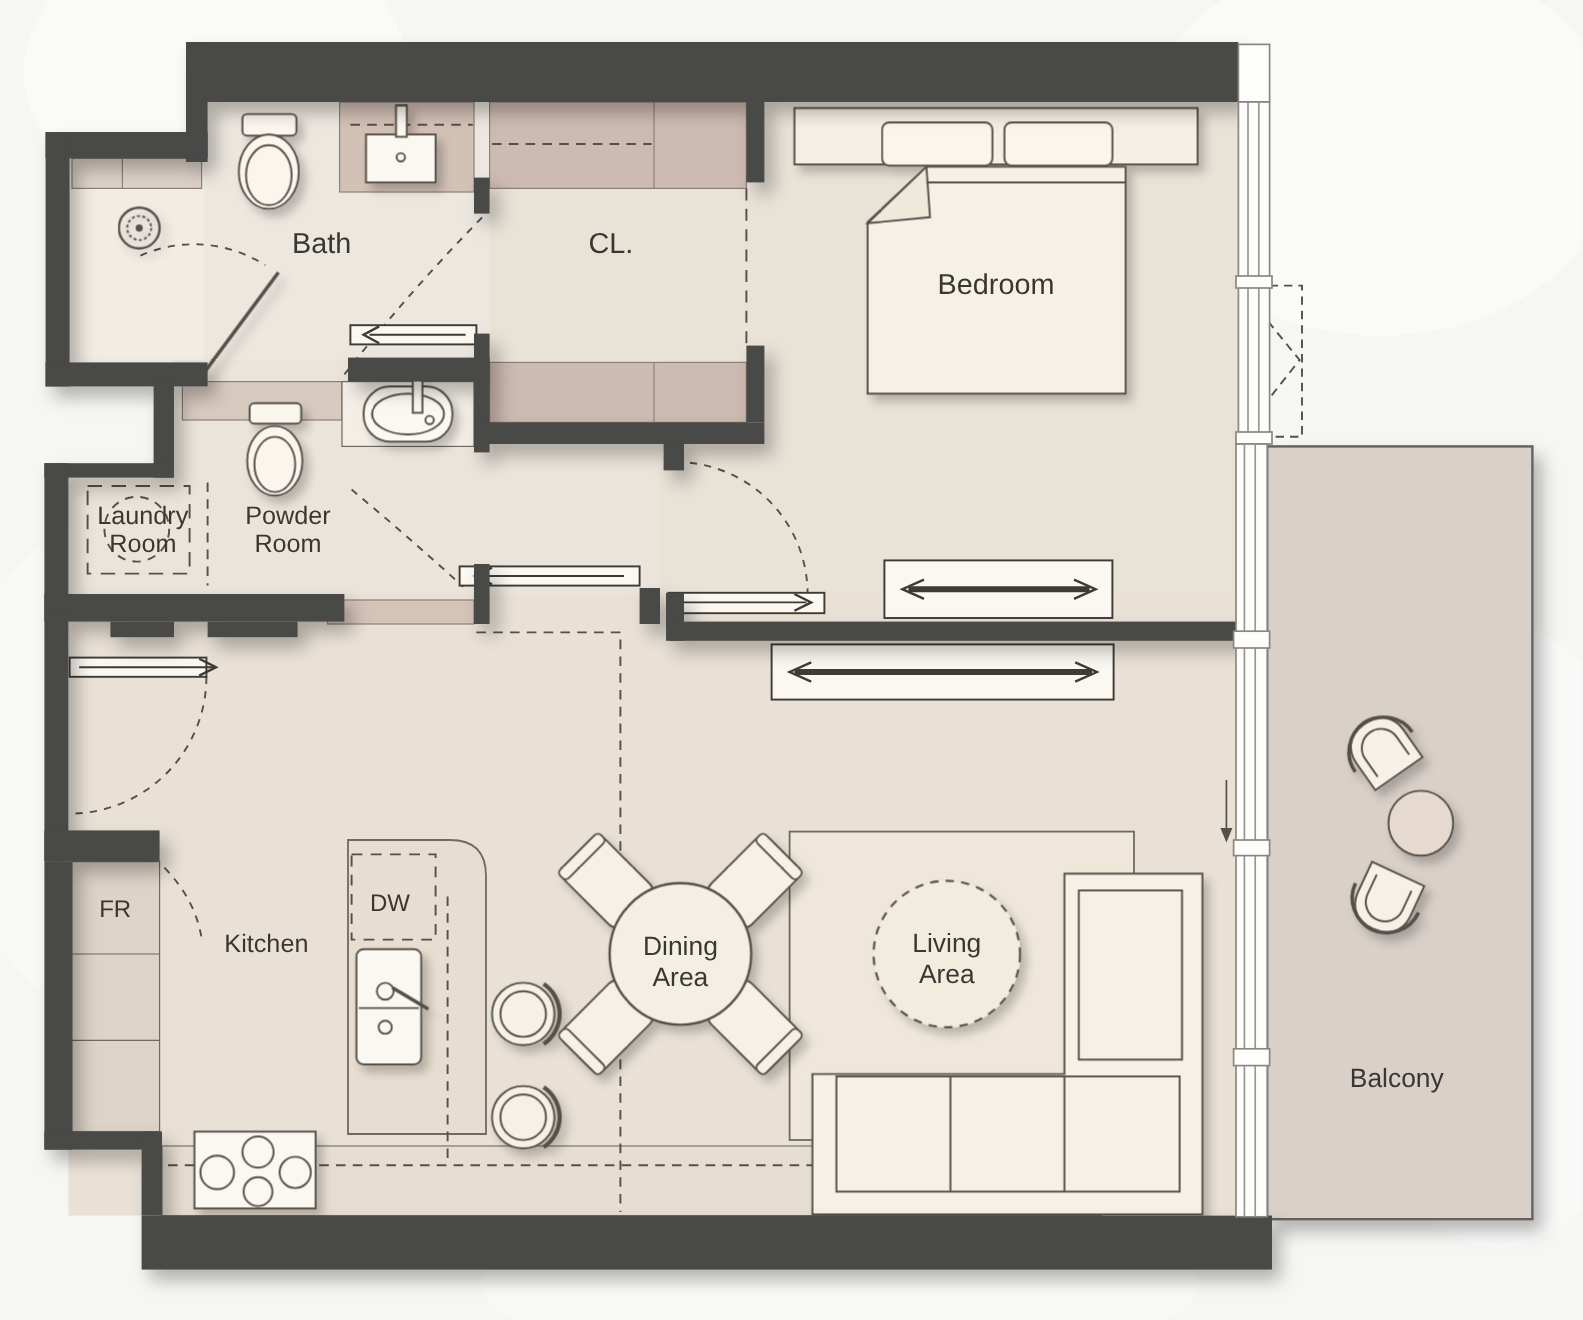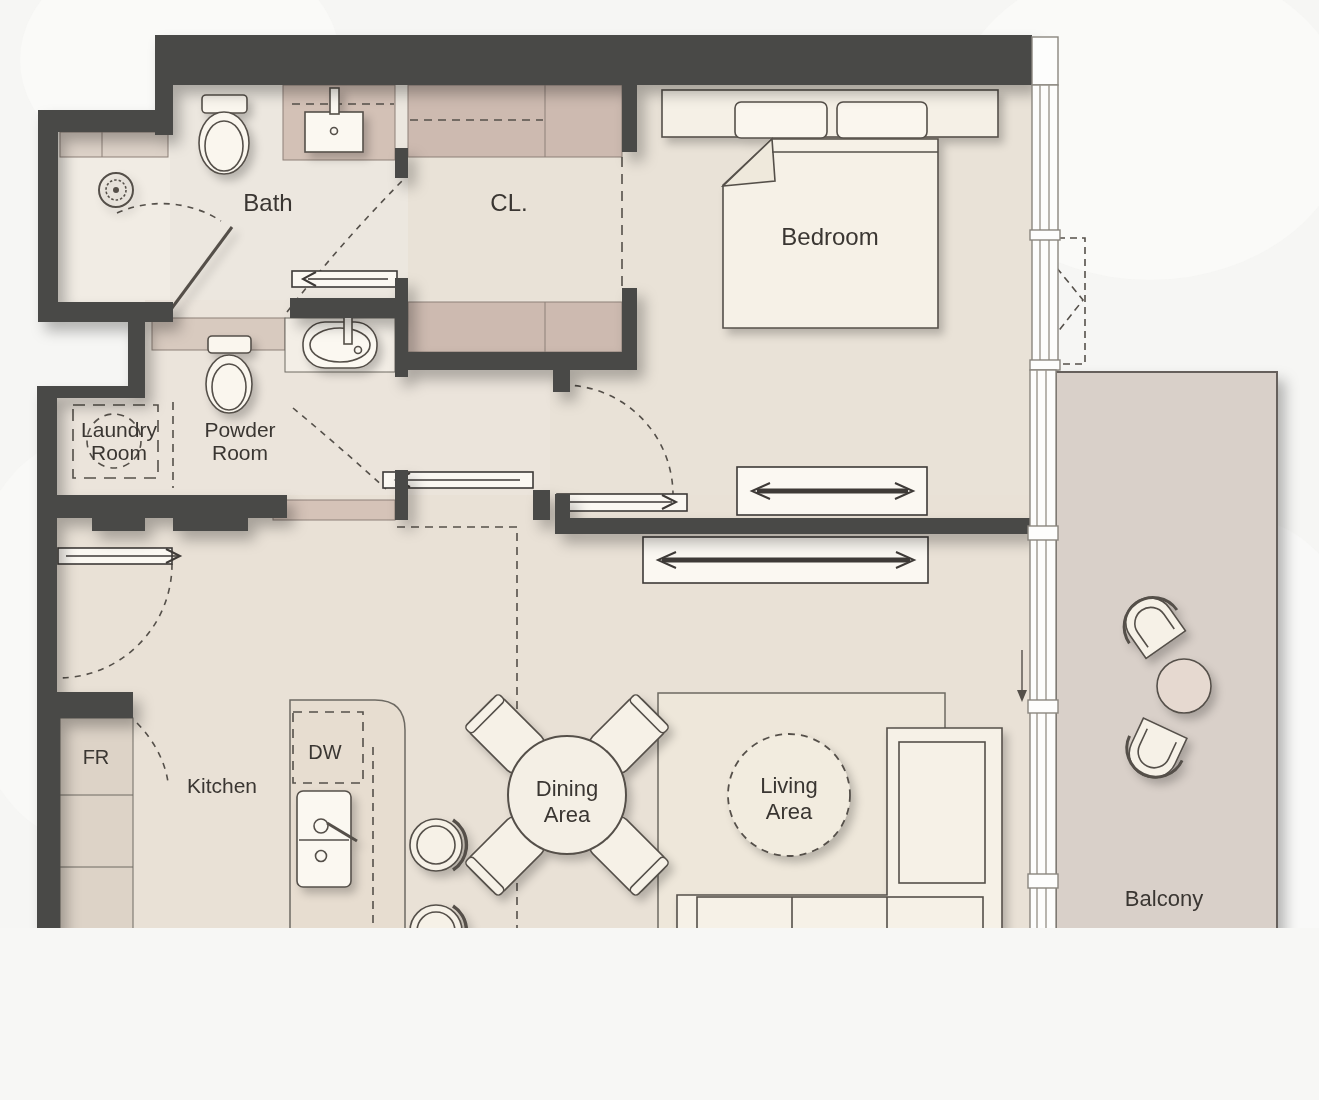--- a/index.html
+++ b/index.html
@@ -1,16 +1,16 @@
 <!DOCTYPE html>
 <html><head>
 <meta charset="utf-8">
 <style>
   html,body{margin:0;padding:0;background:#f7f7f5;}
-  #stage{position:relative;width:1319px;height:928px;overflow:hidden;
+  #stage{position:relative;width:1319px;height:1100px;overflow:hidden;
          font-family:"Liberation Sans", sans-serif;}
   svg{display:block;}
   text{font-family:"Liberation Sans", sans-serif; fill:#3a3632;}
   .lbl-lg{font-size:24px;}
   .lbl-md{font-size:21px;}
   .lbl-sm{font-size:20px;}
 </style>
 </head>
 <body>
 

